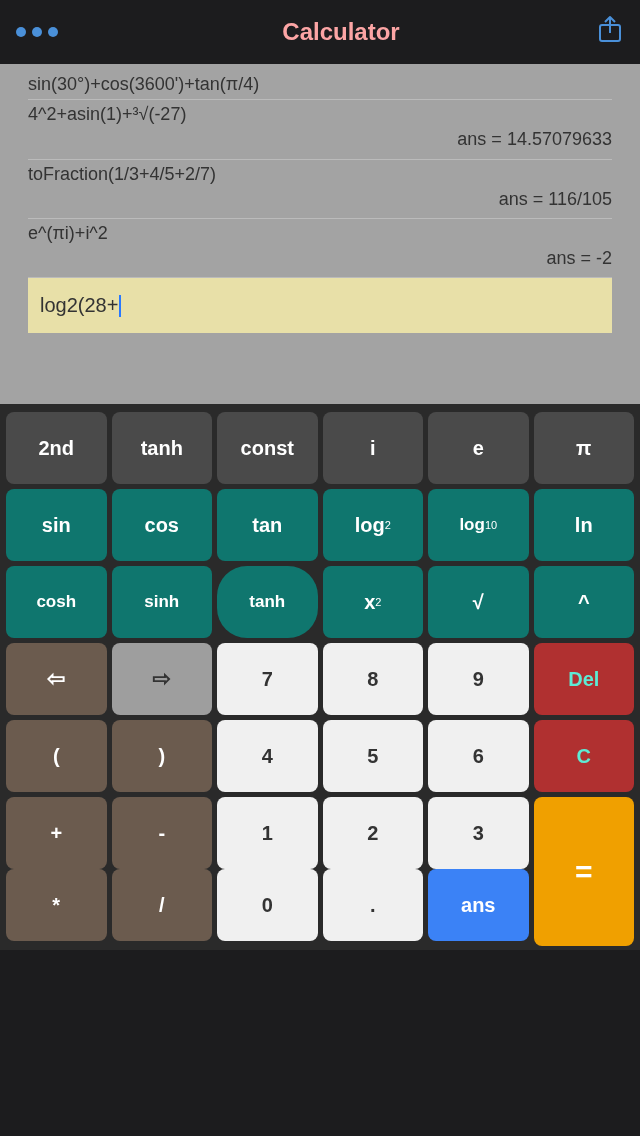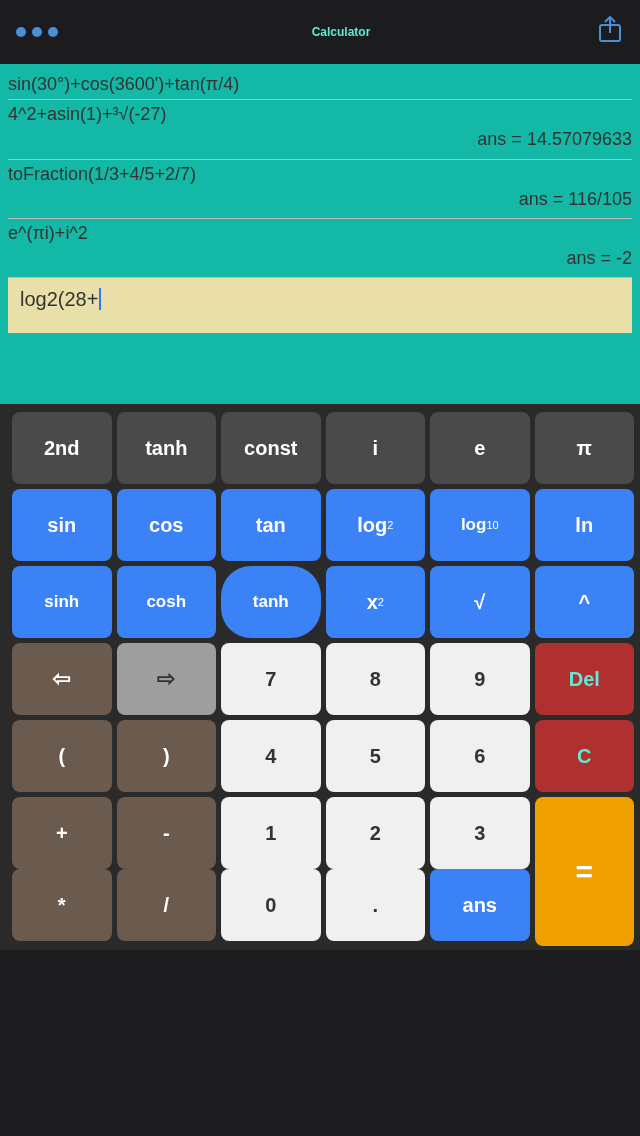--- a/index.html
+++ b/index.html
@@ -25,34 +25,34 @@
       display: flex;
       gap: 6px;
     }
     .header-dot {
       width: 10px;
       height: 10px;
       border-radius: 50%;
       background: #4a90d9;
     }
     .header-title {
-      color: #5eead4;
-      font-size: 12px;
+      color: #fca5a5;
+      font-size: 24px;
       font-weight: 700;
       margin-left: 28px;
     }
     .header-share {
       color: #4a90d9;
       font-size: 24px;
     }
 
     
     .display {
-      background: #14b8a6;
-      padding: 8px 8px;
+      background: #a3a3a3;
+      padding: 8px 28px;
       min-height: 340px;
     }
     .calc-entry {
       margin-bottom: 2px;
     }
     .calc-expression {
       font-size: 18px;
       color: #333;
       text-align: left;
       line-height: 1.4;
@@ -68,36 +68,37 @@
       border: none;
       border-top: 1px solid #bbb;
       margin: 2px 0;
     }
     .input-line {
       background: #e8e0a8;
       padding: 10px 12px;
       font-size: 20px;
       color: #333;
       display: flex;
+      align-items: center;
       min-height: 56px;
       border-top: 1px solid #bbb;
     }
     .cursor {
       display: inline-block;
       width: 2px;
       height: 22px;
       background: #2979ff;
       margin-left: 1px;
       vertical-align: middle;
     }
 
     
     .keyboard {
       background: #2a2a2a;
-      padding: 8px 6px 4px 12px;
+      padding: 8px 6px 4px 6px;
       flex: 1;
     }
     .key-row {
       display: flex;
       gap: 5px;
       margin-bottom: 5px;
       justify-content: center;
     }
 
     
@@ -116,21 +117,21 @@
       position: relative;
     }
 
     
     .key-dark {
       background: #4a4a4a;
       color: #fff;
     }
     
     .key-mid {
-      background: #3b82f6;
+      background: #0f766e;
       color: #fff;
     }
     
     .key-brown {
       background: #6b5b4e;
       color: #fff;
     }
     
     .key-light-gray {
       background: #9e9e9e;
@@ -235,22 +236,22 @@
   <div class="key-row">
     <button class="key key-mid">sin</button>
     <button class="key key-mid">cos</button>
     <button class="key key-mid">tan</button>
     <button class="key key-mid">log<sub>2</sub></button>
     <button class="key key-mid" style="font-size:17px;">log<sub>10</sub></button>
     <button class="key key-mid">ln</button>
   </div>
 
   <div class="key-row">
+    <button class="key key-mid" style="font-size:17px;">cosh</button>
     <button class="key key-mid" style="font-size:17px;">sinh</button>
-    <button class="key key-mid" style="font-size:17px;">cosh</button>
     <button class="key key-mid" style="font-size:17px;border-radius:30px;">tanh</button>
     <button class="key key-mid">x<sup>2</sup></button>
     <button class="key key-mid">√</button>
     <button class="key key-mid">^</button>
   </div>
 
   <div class="key-row">
     <button class="key key-brown">
         <span class="arrow-sym">⇦</span>
       </button>

